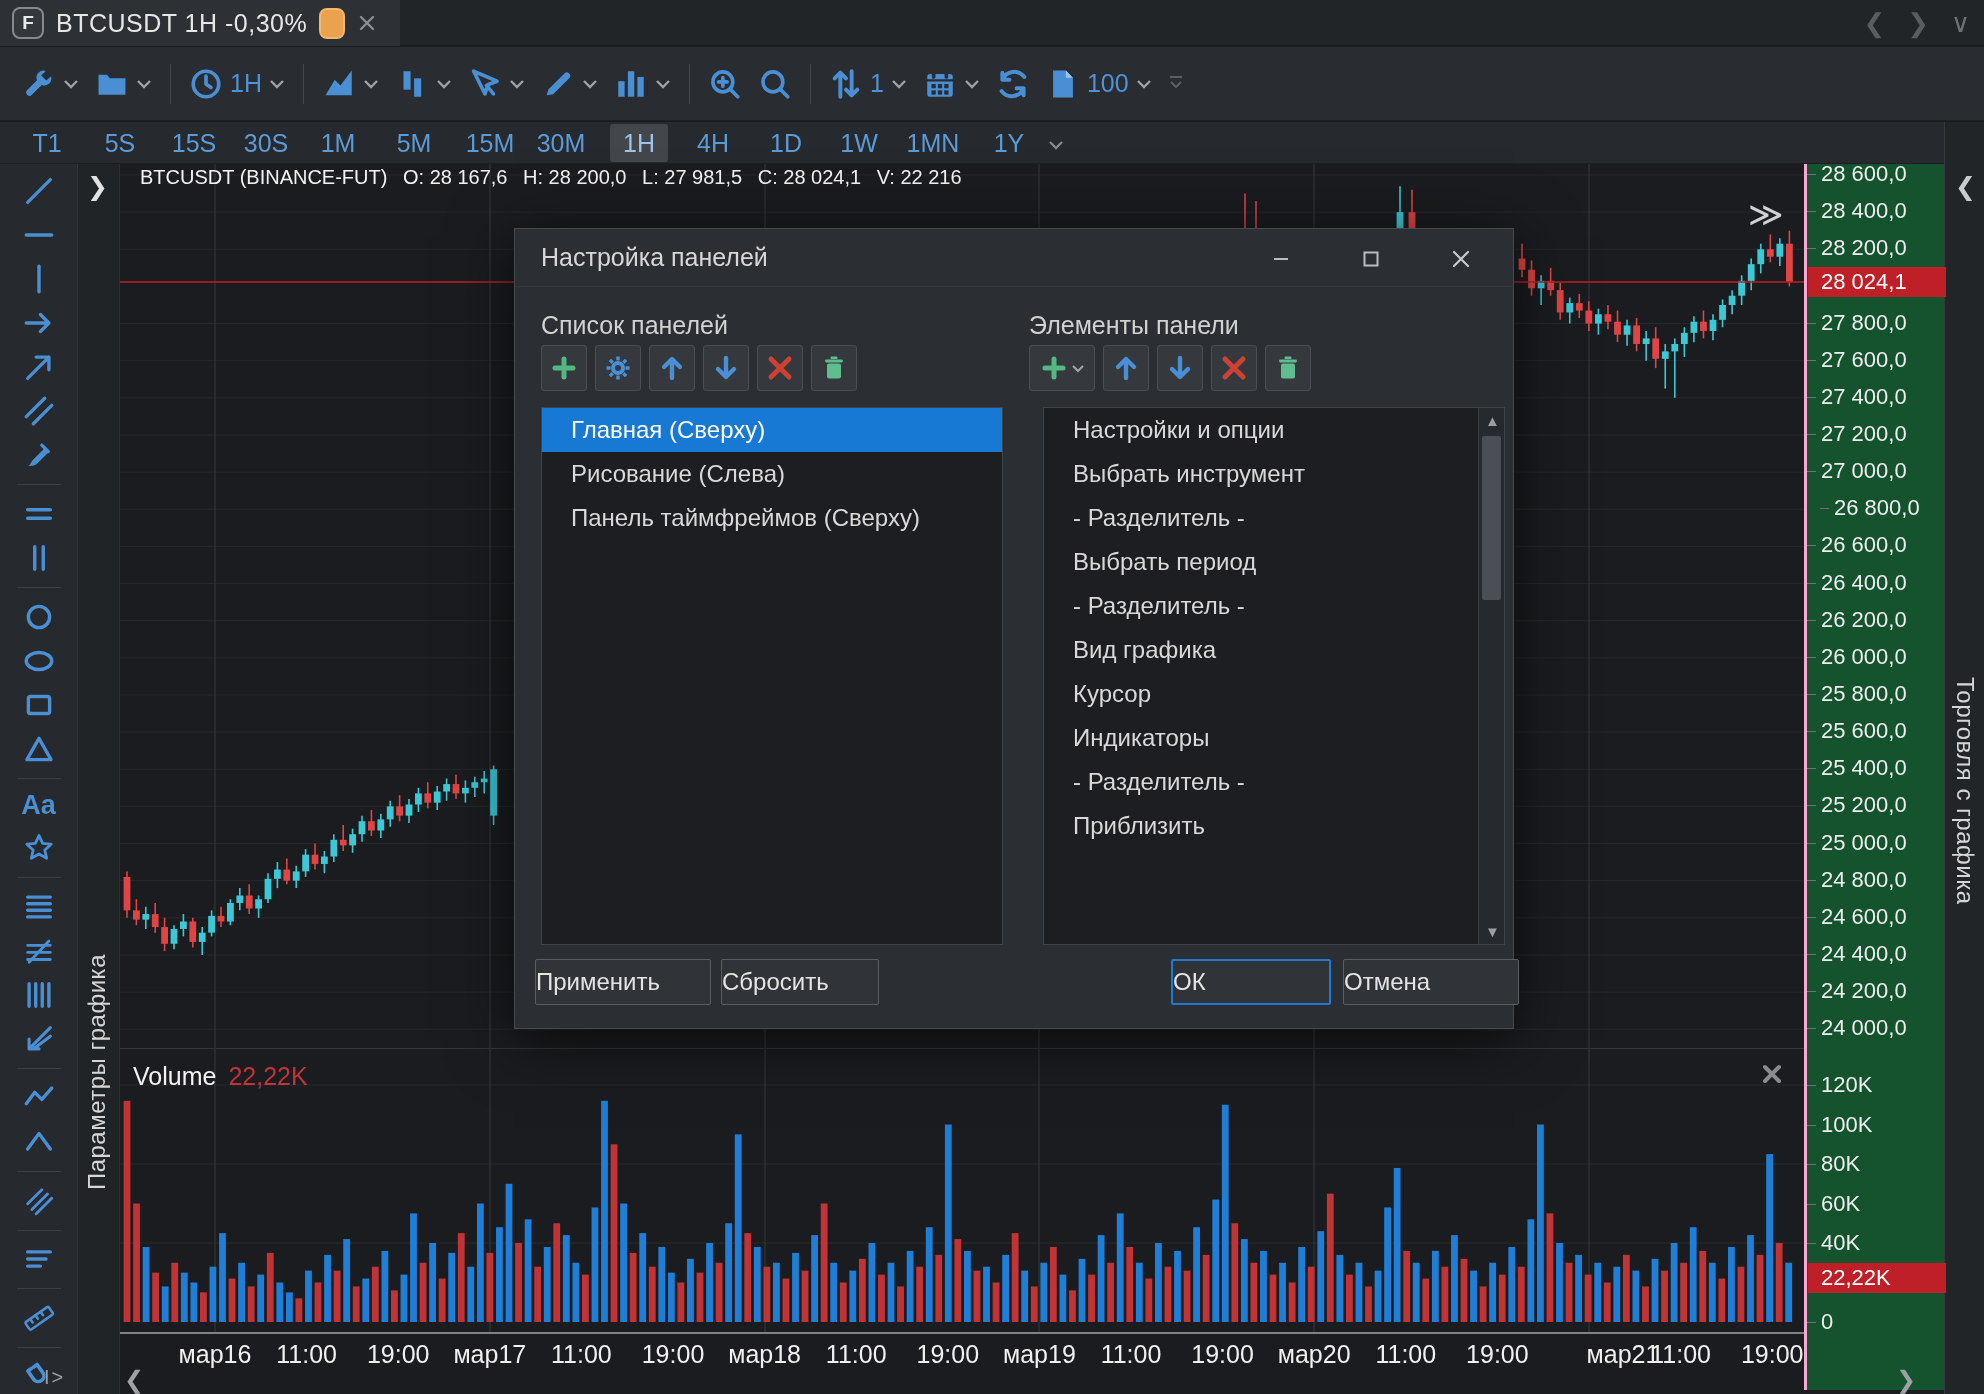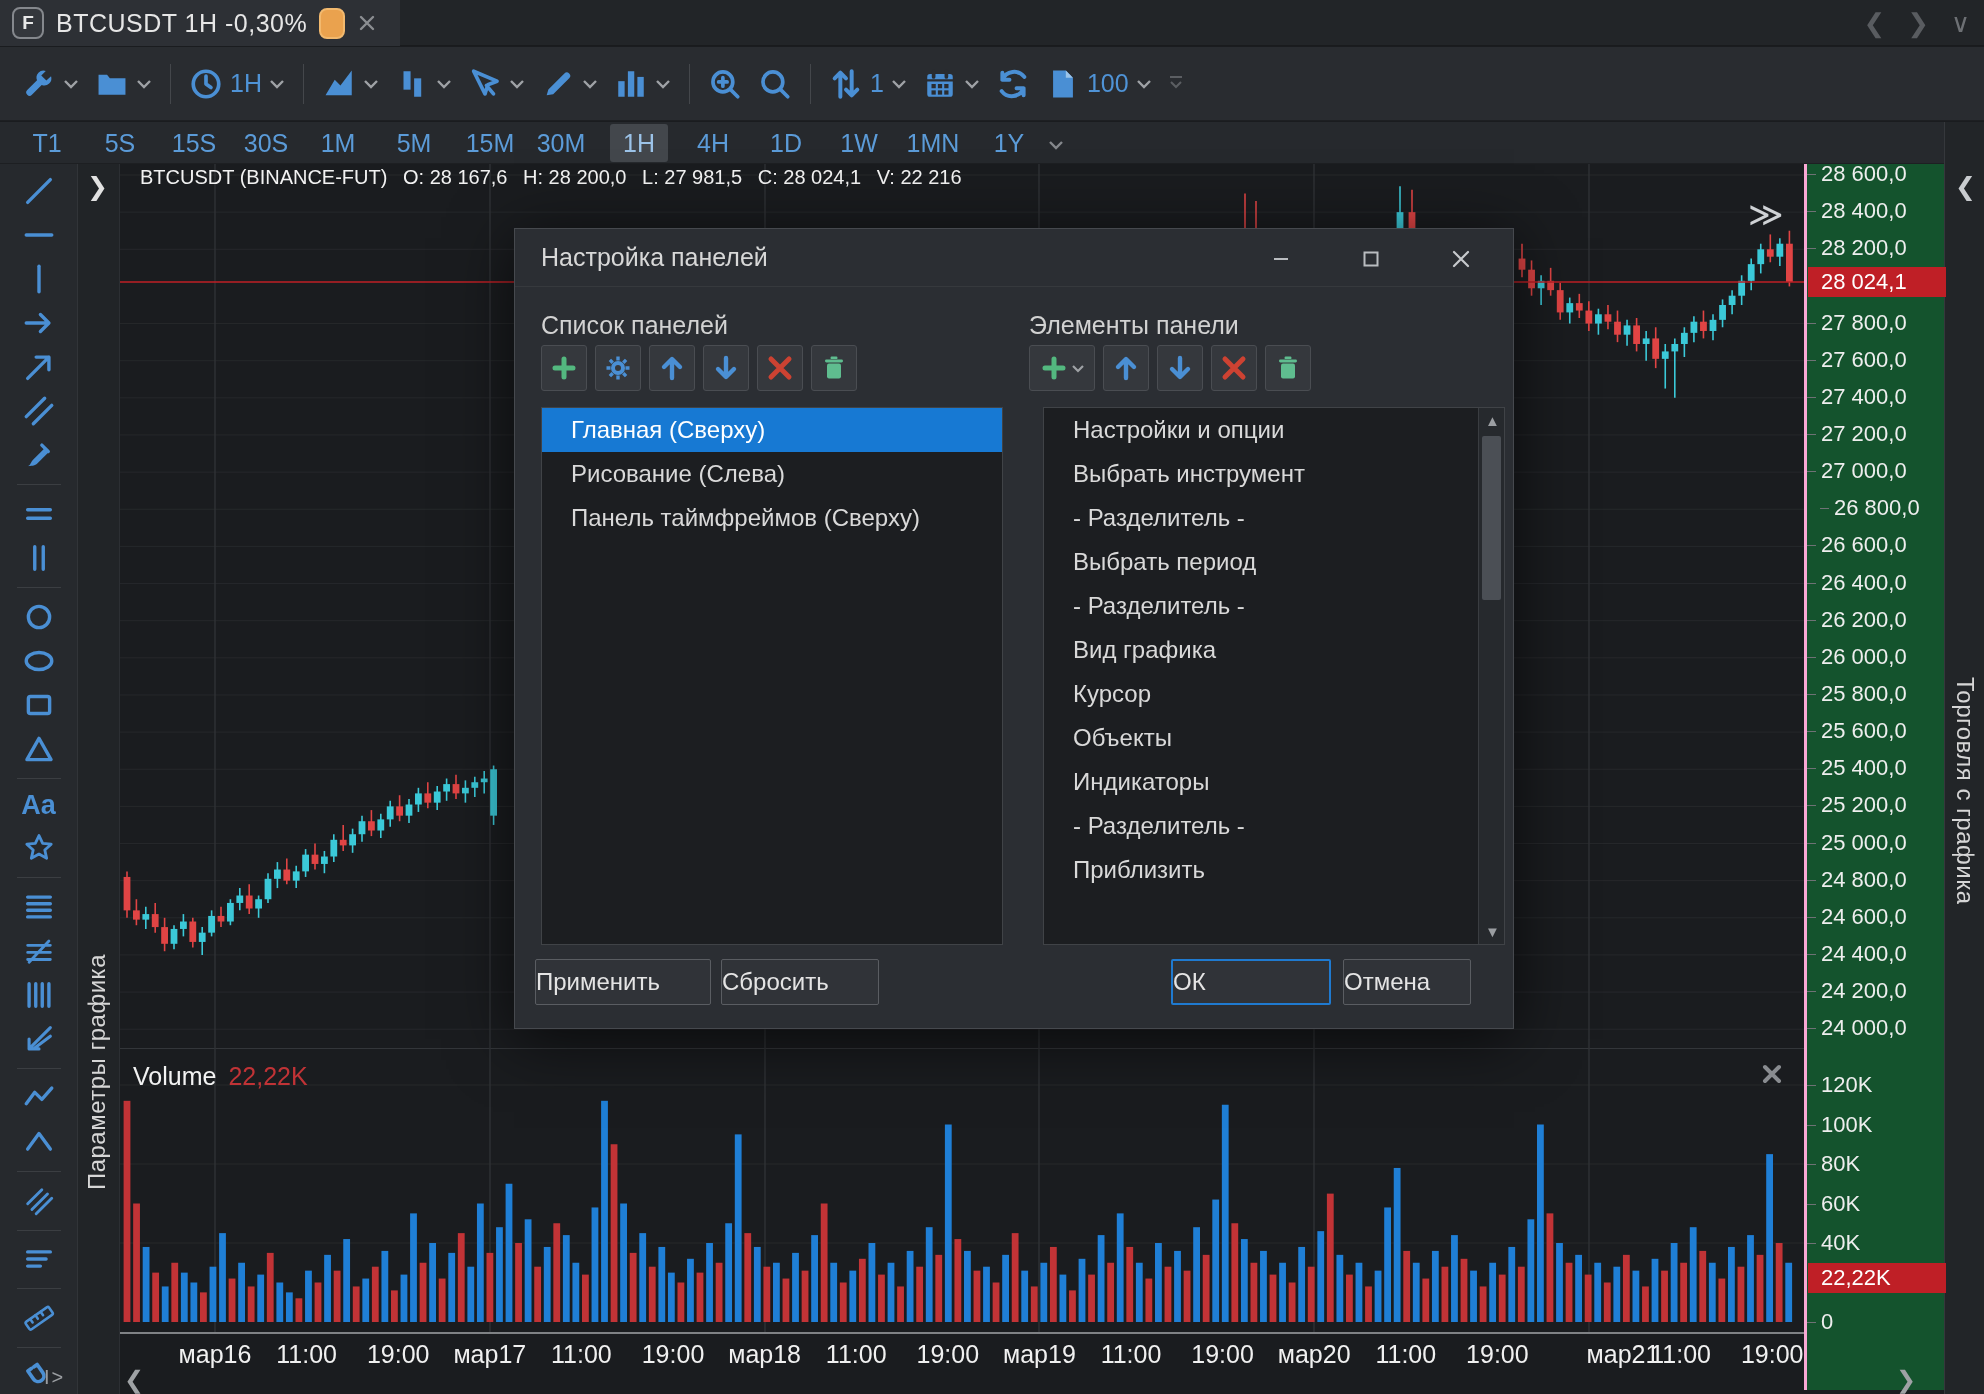--- a/index.html
+++ b/index.html
@@ -92,21 +92,21 @@
   .ditem { height:44px; line-height:44px; padding-left:29px; font-size:24px; color:#d9d9d9; white-space:nowrap; }
   .ditem.sel { background:#1779d3; color:#ffffff; }
   #scrollbar { position:absolute; right:0; top:0; width:26px; height:536px; background:#26292d; border-left:1px solid #3a3d41; }
   #scroll-thumb { position:absolute; left:3px; top:28px; width:19px; height:164px; background:#4b4f55; border-radius:2px; }
   .scrollchev { position:absolute; left:6px; color:#9b9ea2; font-size:15px; }
   .dbtn { position:absolute; top:730px; height:46px; background:#303338; border:1px solid #5a5d62; border-radius:2px;
     color:#e4e4e4; font-size:24px; line-height:44px; }
   #btn-apply  { left:20px;  width:176px; }
   #btn-reset  { left:206px; width:158px; }
   #btn-ok     { left:656px; width:160px; border:2px solid #1f7ad0; line-height:42px; }
-  #btn-cancel { left:828px; width:128px; }
+  #btn-cancel { left:828px; width:176px; }
 </style>
 </head>
 <body>
 
 <div id="tabbar">
   <div id="tab">
     <div id="tab-logo">F</div>
     <div id="tab-title">BTCUSDT 1H -0,30%</div>
     <div id="tab-badge"></div>
     <div class="xicon">
@@ -995,21 +995,20 @@
     </div>
   <div class="dlist" id="list-right">
     <div id="right-items">
         <div class="ditem">Настройки и опции</div>
         <div class="ditem">Выбрать инструмент</div>
         <div class="ditem">- Разделитель -</div>
         <div class="ditem">Выбрать период</div>
         <div class="ditem">- Разделитель -</div>
         <div class="ditem">Вид графика</div>
         <div class="ditem">Курсор</div>
-        <div class="ditem">Объекты</div>
         <div class="ditem">Индикаторы</div>
         <div class="ditem">- Разделитель -</div>
         <div class="ditem">Приблизить</div>
       </div>
     <div id="scrollbar">
       <div class="scrollchev" style="top:4px">▲</div>
       <div id="scroll-thumb"></div>
       <div class="scrollchev" style="bottom:4px">▼</div>
     </div>
   </div>

